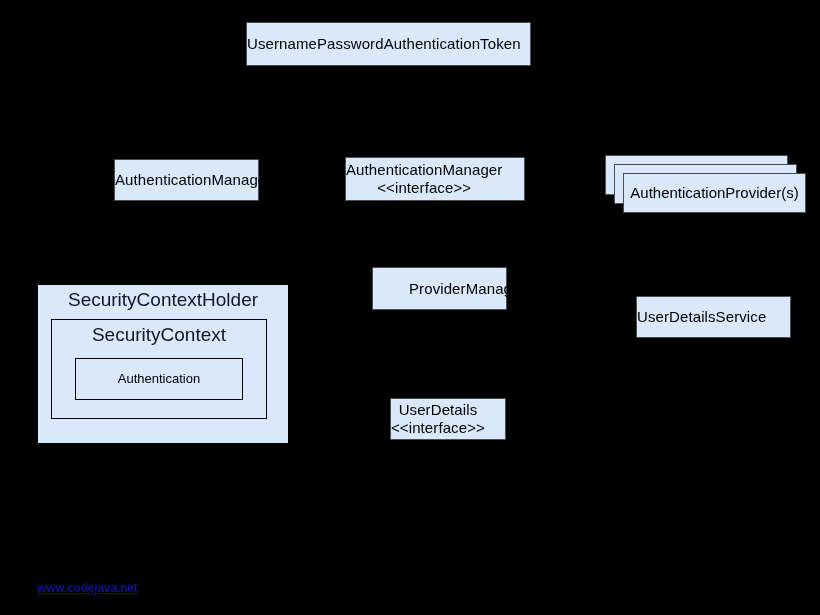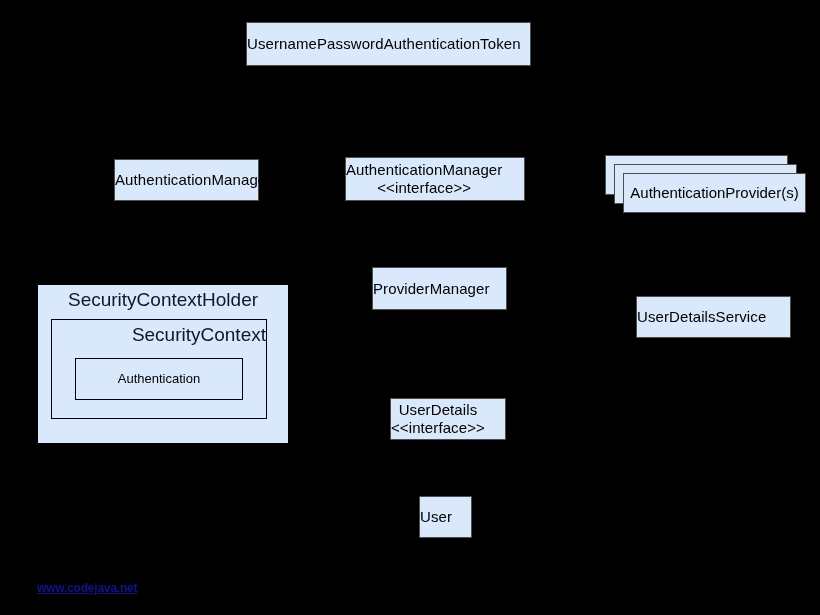--- a/index.html
+++ b/index.html
@@ -127,41 +127,38 @@
     <div class="front" style="width:183px; height:40px;">
       <span>AuthenticationProvider(s)</span>
     </div>
   </div>
 
   <div class="group-outer" style="left:38px; top:285px; width:250px; height:158px;">
     <div class="group-title" style="top:6px;">SecurityContextHolder</div>
   </div>
 
   <div class="group-inner" style="left:51px; top:319px; width:216px; height:100px;">
-    <div class="group-title" style="top:6px;text-align:right;">SecurityContext</div>
+    <div class="group-title" style="top:6px;">SecurityContext</div>
   </div>
 
   <div class="group-inner" style="left:75px; top:358px; width:168px; height:42px;
               display:flex; align-items:center; justify-content:center;
               font-size:13px; line-height:18px; color:#000000;">
     <span>Authentication</span>
   </div>
 
-  <div class="box dark-edge" style="left:372px; top:267px; width:135px; height:43px;">
+  <div class="box dark-edge" style="left:372px; top:267px; width:135px; height:43px;padding-left:36px;">
     <span>ProviderManager</span>
   </div>
 
   <div class="box dark-edge" style="left:636px; top:296px; width:155px; height:42px;">
     <span>UserDetailsService</span>
   </div>
 
   <div class="box dark-edge" style="left:390px; top:398px; width:116px; height:42px;">
     <span>UserDetails
 &lt;&lt;interface&gt;&gt;</span>
   </div>
 
-  <div class="box dark-edge" style="left:419px; top:496px; width:53px; height:42px;">
-    <span>User</span>
-  </div>
 
   <a class="footer-link" href="#" style="left:37px; top:581px;">www.codejava.net</a>
 
 </div>
 
 </body></html>

